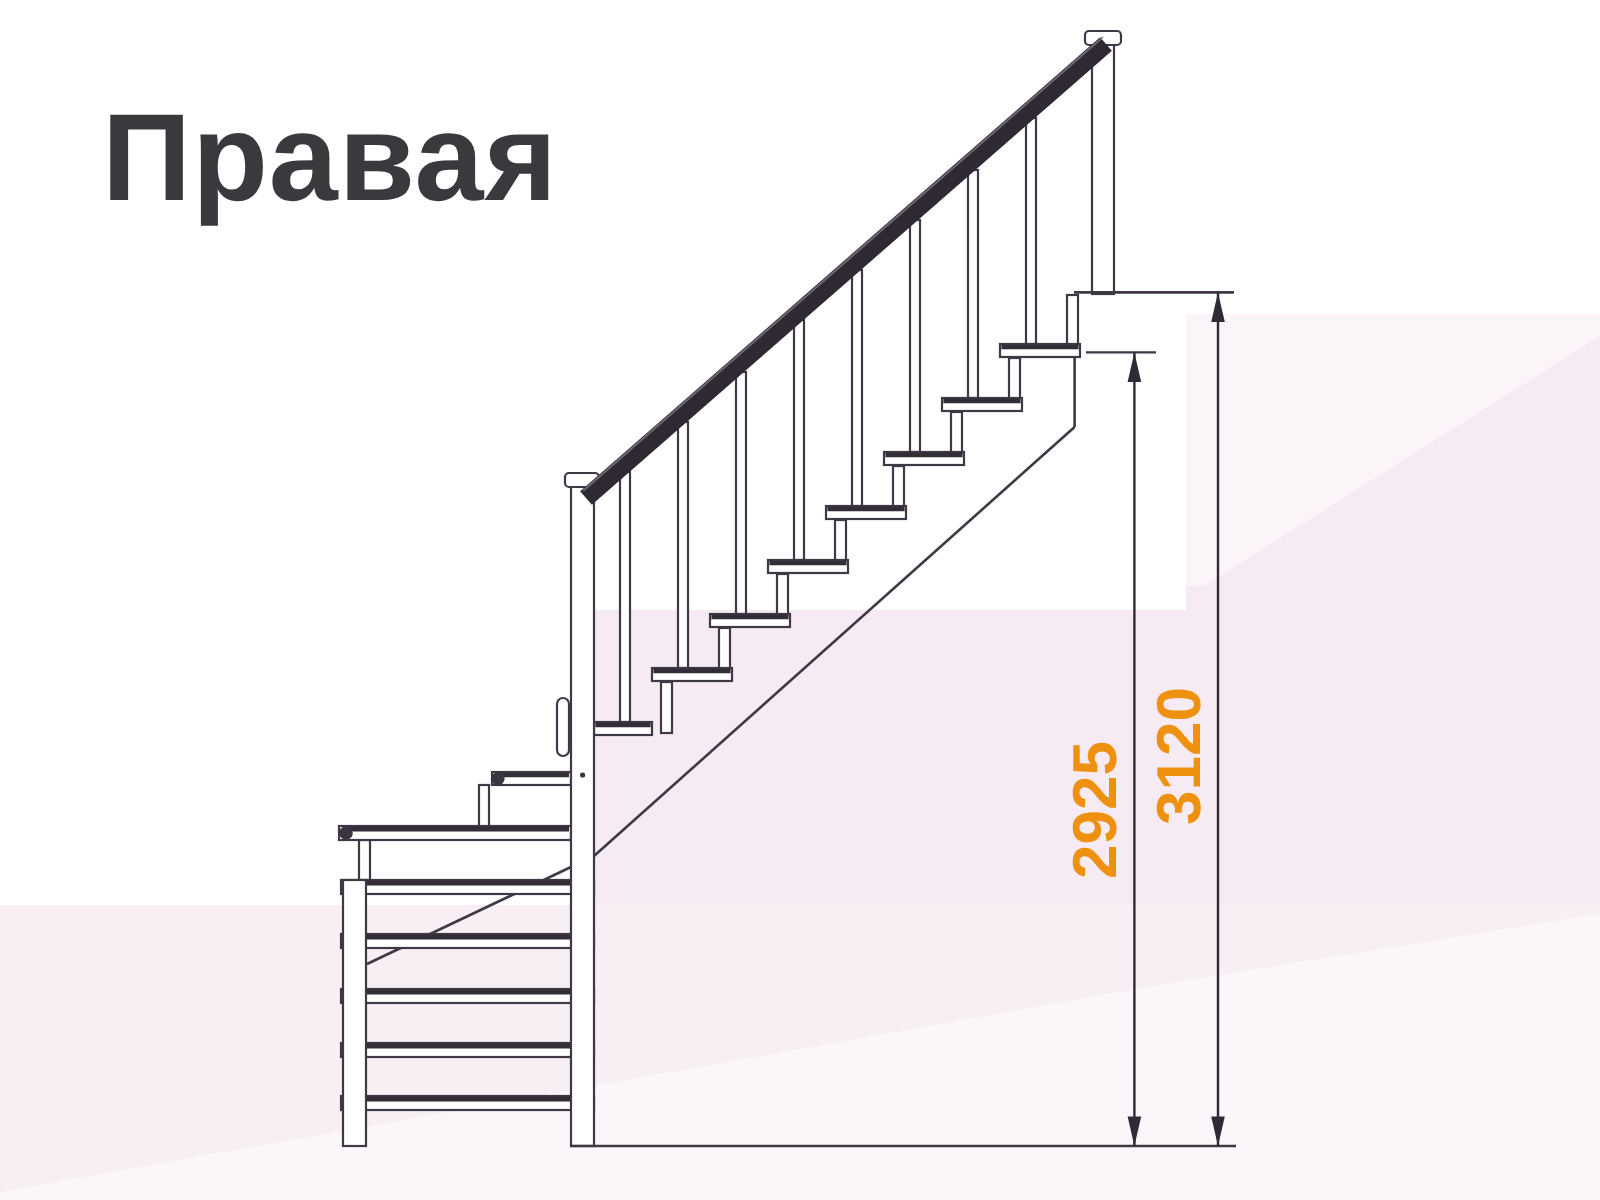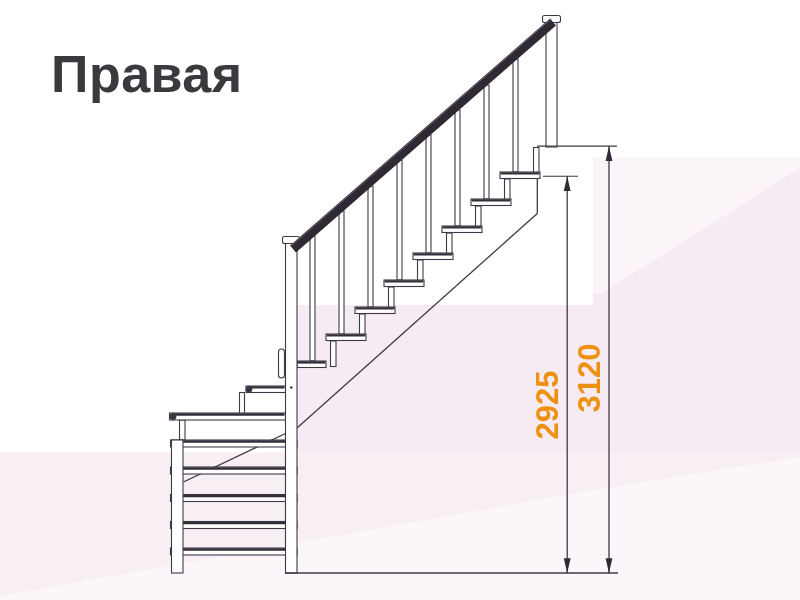--- a/index.html
+++ b/index.html
@@ -6,21 +6,21 @@
   .stage{
     position:relative;
     width:800px;height:600px;
     background:#ffffff;
     overflow:hidden;
     font-family:"Liberation Sans", sans-serif;
   }
   .title{
     position:absolute;
     left:51px;top:44px;
-    font-size:52px;
+    font-size:62px;
     font-weight:800;
     letter-spacing:0.5px;
     color:#3a393d;
     user-select:none;
   }
   svg{position:absolute;left:0;top:0;}
   
   .ln   {stroke:#3f3945;stroke-width:1.3;fill:none;}
   .lnthin{stroke:#3f3945;stroke-width:1.1;fill:none;}
   .wh   {fill:#ffffff;stroke:#3f3945;stroke-width:1.1;}

